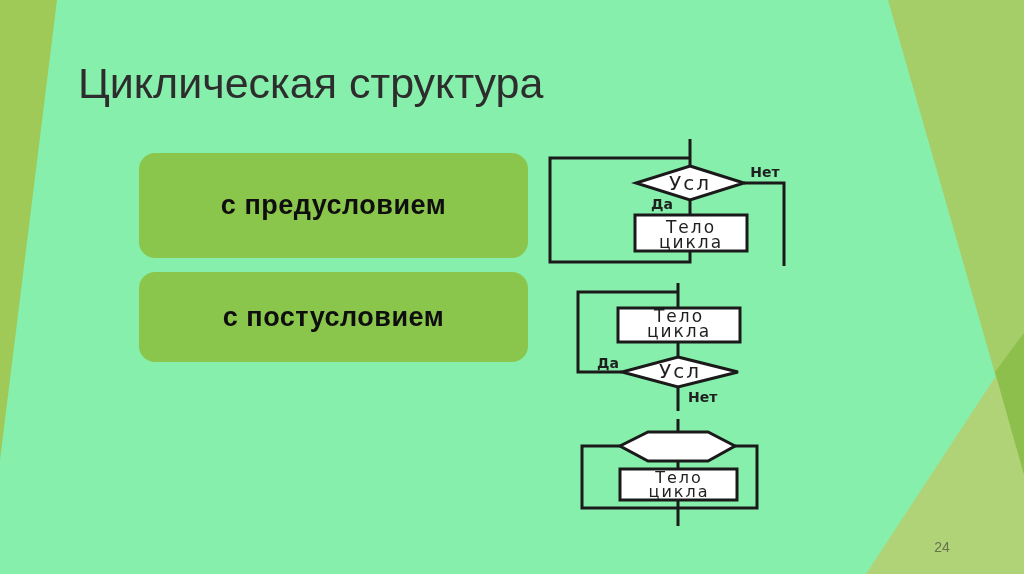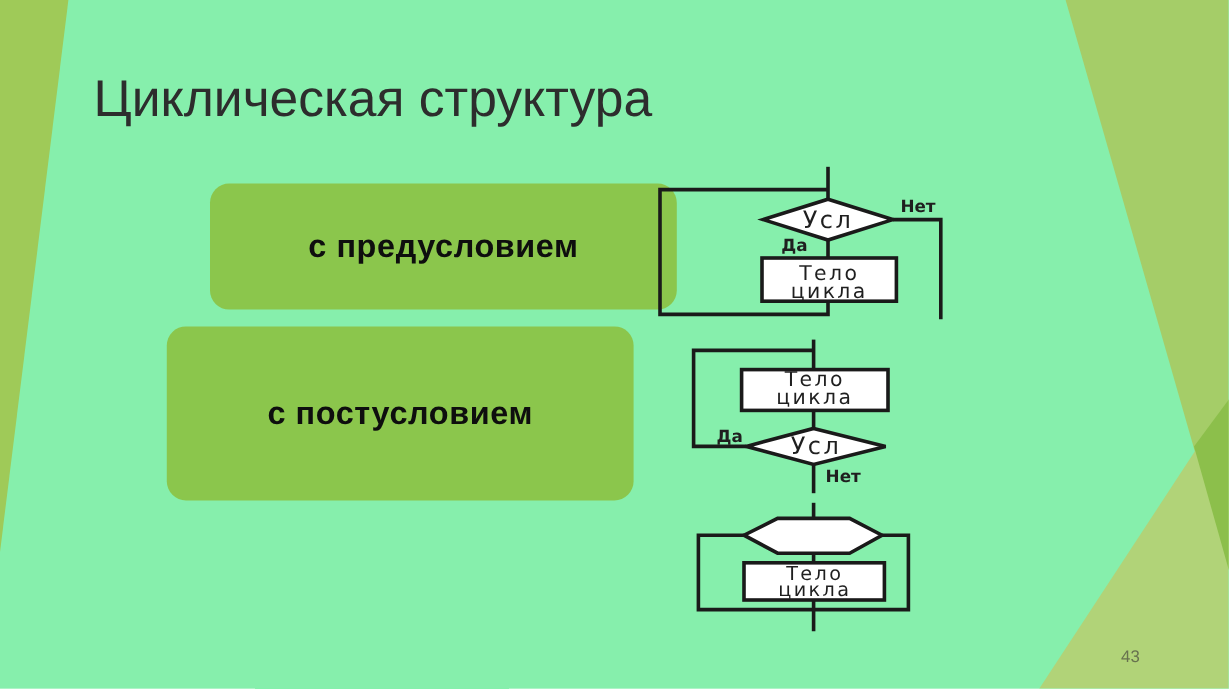--- a/index.html
+++ b/index.html
@@ -7,21 +7,21 @@
        font-family:"Liberation Sans",sans-serif;}
   .slide{position:relative;width:1024px;height:574px;background:#86efac;padding-left:48px;}
   svg.layer{position:absolute;left:0;top:0;width:1024px;height:574px;pointer-events:none;}
 
   .title{position:absolute;left:78px;top:60px;font-size:43px;line-height:1.1;
          font-weight:400;color:#2d2d2d;letter-spacing:0px;white-space:nowrap;}
 
   .btn{position:absolute;left:139px;width:389px;border-radius:16px;
        display:flex;align-items:center;justify-content:center;}
   .btn-1{top:153px;height:105px;}
-  .btn-2{top:272px;height:145px;}
+  .btn-2{top:272px;height:90px;}
   .btn-3{top:410px;height:124px;}
   .btn .lbl{font-size:27px;font-weight:bold;color:#0e0e0e;letter-spacing:0.5px;}
 
   .fc-shape{fill:#ffffff;stroke:#1a1a1a;stroke-width:3px;}
   .fc-line{fill:none;stroke:#1a1a1a;stroke-width:3px;}
   text{fill:#1f1f1f;font-family:"DejaVu Sans",sans-serif;}
   .t-cond{font-size:20px;letter-spacing:2px;text-anchor:middle;}
   .t-body{font-size:17px;letter-spacing:2px;text-anchor:middle;}
   .t-body-sm{font-size:16px;letter-spacing:2px;text-anchor:middle;}
   .t-branch{font-size:14px;font-weight:bold;text-anchor:middle;}
@@ -37,21 +37,21 @@
 
   <svg class="layer" viewBox="0 0 1024 574">
     <polygon points="888,0 1024,0 1024,475" fill="#a5cd68"></polygon>
     <polygon points="1024,333 1024,574 866,574" fill="#b1d378"></polygon>
     <polygon points="1024,333 1024,475 995,372" fill="#8cbf4b"></polygon>
     <polygon points="0,0 57,0 0,460" fill="#9fca58"></polygon>
   </svg>
 
   <div class="title">Циклическая структура</div>
 
-  <div class="btn btn-1" style="background-color: rgb(139, 198, 76); margin-left: 36px;">
+  <div class="btn btn-1" style="background-color: rgb(139, 198, 76);">
     <span class="lbl">с предусловием</span>
   </div>
   <div class="btn btn-2" style="background-color: rgb(139, 198, 76);">
     <span class="lbl">с постусловием</span>
   </div>
 
   <svg class="layer" viewBox="0 0 1024 574">
 
     <g>
       <path class="fc-line" d="M690 139 V166"></path>
@@ -86,14 +86,14 @@
       <path class="fc-line" d="M620 446 H582 V508 H757 V446 H735"></path>
       <path class="fc-line" d="M678 461 V469"></path>
       <path class="fc-line" d="M678 500 V526"></path>
       <polygon class="fc-shape" points="648,432 708,432 735,446 708,461 648,461 620,446"></polygon>
       <rect class="fc-shape" x="620" y="469" width="117" height="31"></rect>
       <text class="t-body-sm" x="679" y="483">Тело</text>
       <text class="t-body-sm" x="679" y="497">цикла</text>
     </g>
   </svg>
 
-  <div class="page-num">43</div>
+  <div class="page-num">24</div>
 </div>
 
 </body></html>

